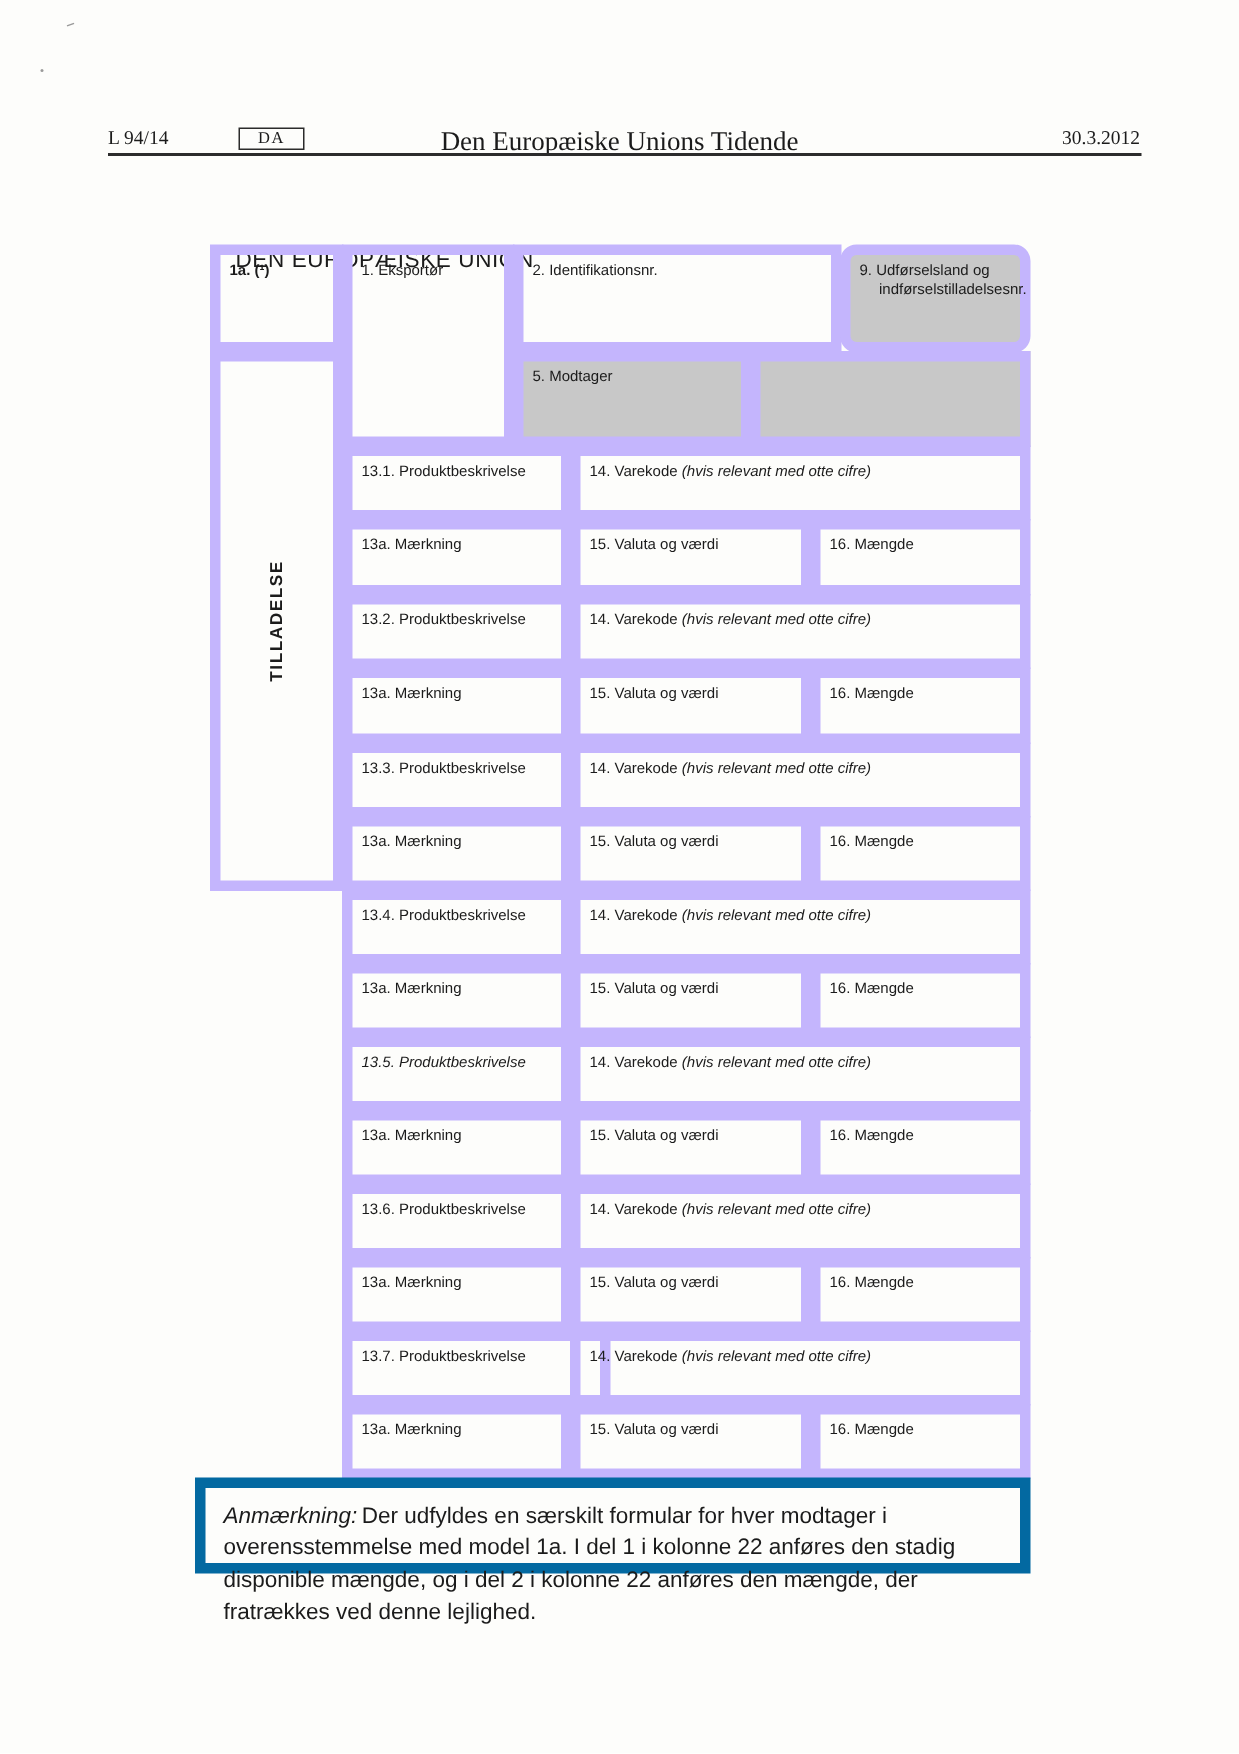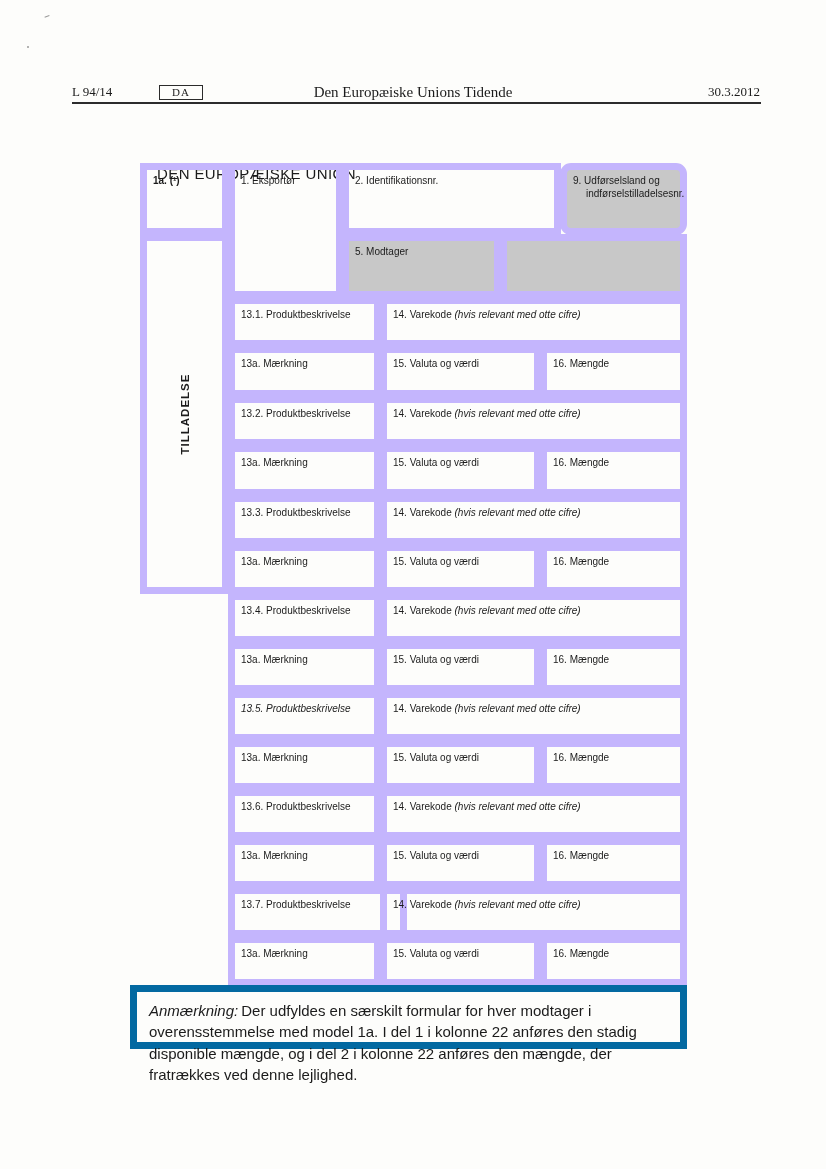--- a/index.html
+++ b/index.html
@@ -9,21 +9,21 @@
     background:#fdfdfb; color:#1b1b1b; overflow:hidden;
     font-family:"Liberation Sans", sans-serif;
   }
   .serif { font-family:"Liberation Serif", serif;text-align:right; }
 
   
   .h-pageno { position:absolute; left:72px; top:84px; font-size:13px; }
   .h-lang   { position:absolute; left:159px; top:85px; width:44px; height:15px;
               border:1px solid #2b2b2b; text-align:center; font-size:11px;
               line-height:13px; letter-spacing:1px; }
-  .h-title  { position:absolute; left:0; right:0; top:84px; text-align:center; font-size:15px; }
+  .h-title  { position:absolute; left:0; right:0; top:84px; text-align:center; font-size:18px; }
   .h-date   { position:absolute; right:66px; top:84px; font-size:13px; }
   .h-rule   { position:absolute; left:72px; top:102px; width:689px; height:2px; background:#2c2c2c; }
 
   .union-heading { position:absolute; left:157px; top:136px; font-size:15px; letter-spacing:.4px;margin-top:29px; }
 
   
   .cell { position:absolute; border:7px solid #c4b5fd; padding:5px 6px; font-size:10px; line-height:1.25; }
   .gray { background:#c8c8c8; }
   .lbl  { display:block; }
   .hang { display:block; padding-left:13px; text-indent:-13px; }

